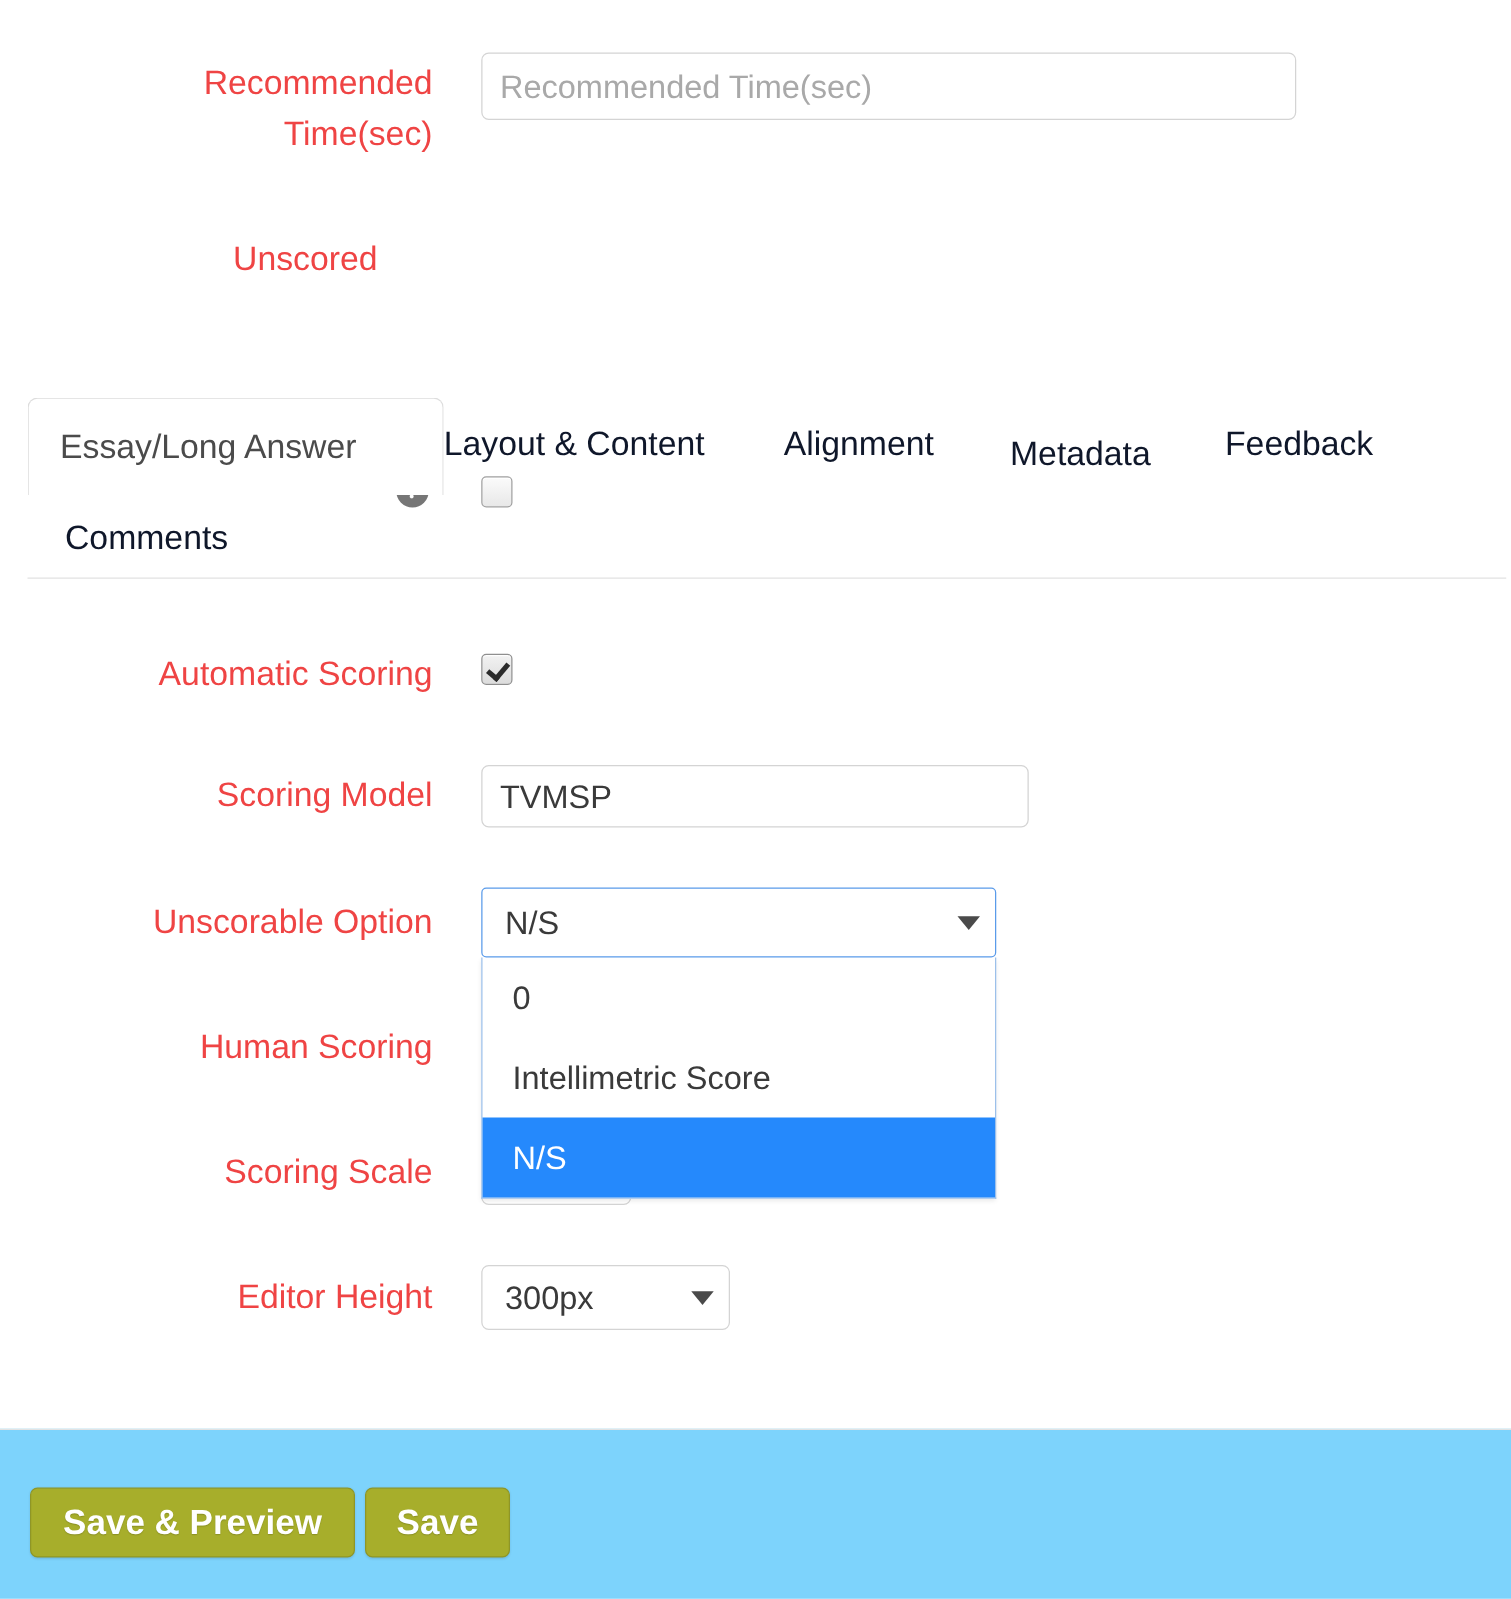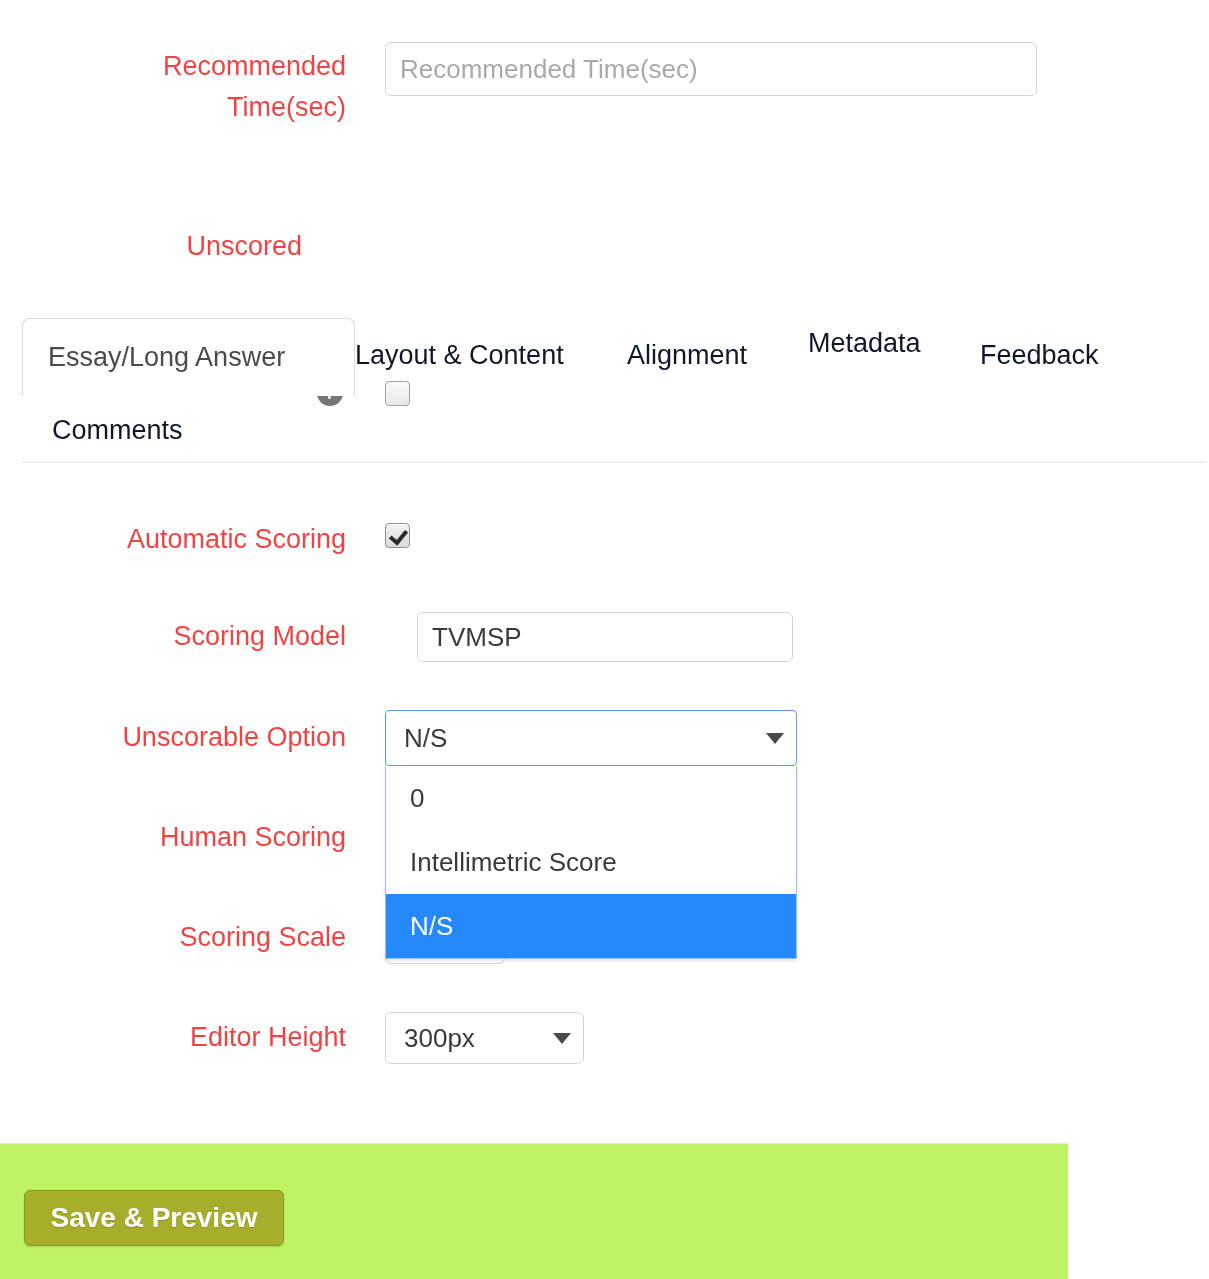--- a/index.html
+++ b/index.html
@@ -188,23 +188,23 @@
   .dropdown-option.selected {
     background: #2589fc;
     color: #ffffff;
   }
 
   
   .footer {
     position: absolute;
     left: 0;
     top: 1143px;
-    width: 1068px;
+    width: 1209px;
     height: 136px;
-    background: #bef264;
+    background: #7dd3fc;
     border-top: 1px solid #e3e3e3;
   }
   .btn {
     position: absolute;
     box-sizing: border-box;
     background: #a7ae2b;
     border: 1px solid #8f9626;
     border-radius: 6px;
     color: #ffffff;
     font-family: "Liberation Sans", sans-serif;
@@ -224,57 +224,57 @@
 
 <div class="page">
 
   <div class="form-row" style="top:46px;">
     <div class="form-label" style="top:0;line-height:41px;">Recommended
 Time(sec)</div>
     <input class="text-input" type="text" style="left: 385px; top: -4px; width: 652px; height: 54px;" placeholder="Recommended Time(sec)">
   </div>
 
   <div class="form-row" style="top:188px;">
-    <div class="form-label" style="top:0; width:302px; line-height:38px;margin-top:39px;">Unscored</div>
+    <div class="form-label" style="top:0; width:302px; line-height:38px;">Unscored</div>
     <div class="help-icon" style="left:317px; top:192px; position:absolute;">?</div>
     <div class="checkbox" style="left:385px; top:193px; position:absolute;"></div>
   </div>
 
   <div class="tab-strip">
     <div class="tab-list">
       <div class="tab active" style="left:0; top:0; width:333px; height:78px; line-height:76px; padding-left:25px; box-sizing:border-box;">
         <span>Essay/Long Answer</span>
       </div>
       <div class="tab" style="left:333px; top:24px;">
         <span>Layout &amp; Content</span>
       </div>
       <div class="tab" style="left:605px; top:24px;">
         <span>Alignment</span>
       </div>
-      <div class="tab" style="left:786px; top:12px;">
+      <div class="tab" style="left:786px; top:32px;">
         <span>Metadata</span>
       </div>
       <div class="tab" style="left:958px; top:24px;">
         <span>Feedback</span>
       </div>
       <div class="tab" style="left:30px; top:99px;">
         <span>Comments</span>
       </div>
     </div>
   </div>
   <div class="tab-divider"></div>
 
   <div class="form-row" style="top:520px;">
     <div class="form-label" style="top:0; line-height:38px;">Automatic Scoring</div>
     <div class="checkbox checked" style="left:385px; top:3px;"></div>
   </div>
 
   <div class="form-row" style="top:612px;">
     <div class="form-label" style="top:0; line-height:48px;">Scoring Model</div>
-    <input class="text-input" type="text" style="left: 385px; top: 0px; width: 376px; height: 50px; margin-left: 32px;" value="TVMSP">
+    <input class="text-input" type="text" style="left: 385px; top: 0px; width: 438px; height: 50px;" value="TVMSP">
   </div>
 
   <div class="form-row" style="top:818px;">
     <div class="form-label" style="top:0; line-height:38px;">Human Scoring</div>
   </div>
 
   <div class="form-row" style="top:918px;">
     <div class="form-label" style="top:0; line-height:38px;">Scoring Scale</div>
     <div class="select-box" style="left:385px; top:-4px; width:120px; height:50px;">
       <span class="select-value"></span>
@@ -306,15 +306,18 @@
     <div class="select-box" style="left:385px; top:-6px; width:199px; height:52px;">
       <span class="select-value">300px</span>
       <span class="caret"></span>
     </div>
   </div>
 
   <div class="footer">
     <div class="btn" style="left:24px; top:46px; width:260px;">
       <span>Save &amp; Preview</span>
     </div>
+    <div class="btn" style="left:292px; top:46px; width:116px;">
+      <span>Save</span>
+    </div>
   </div>
 
 </div>
 
 </body></html>

